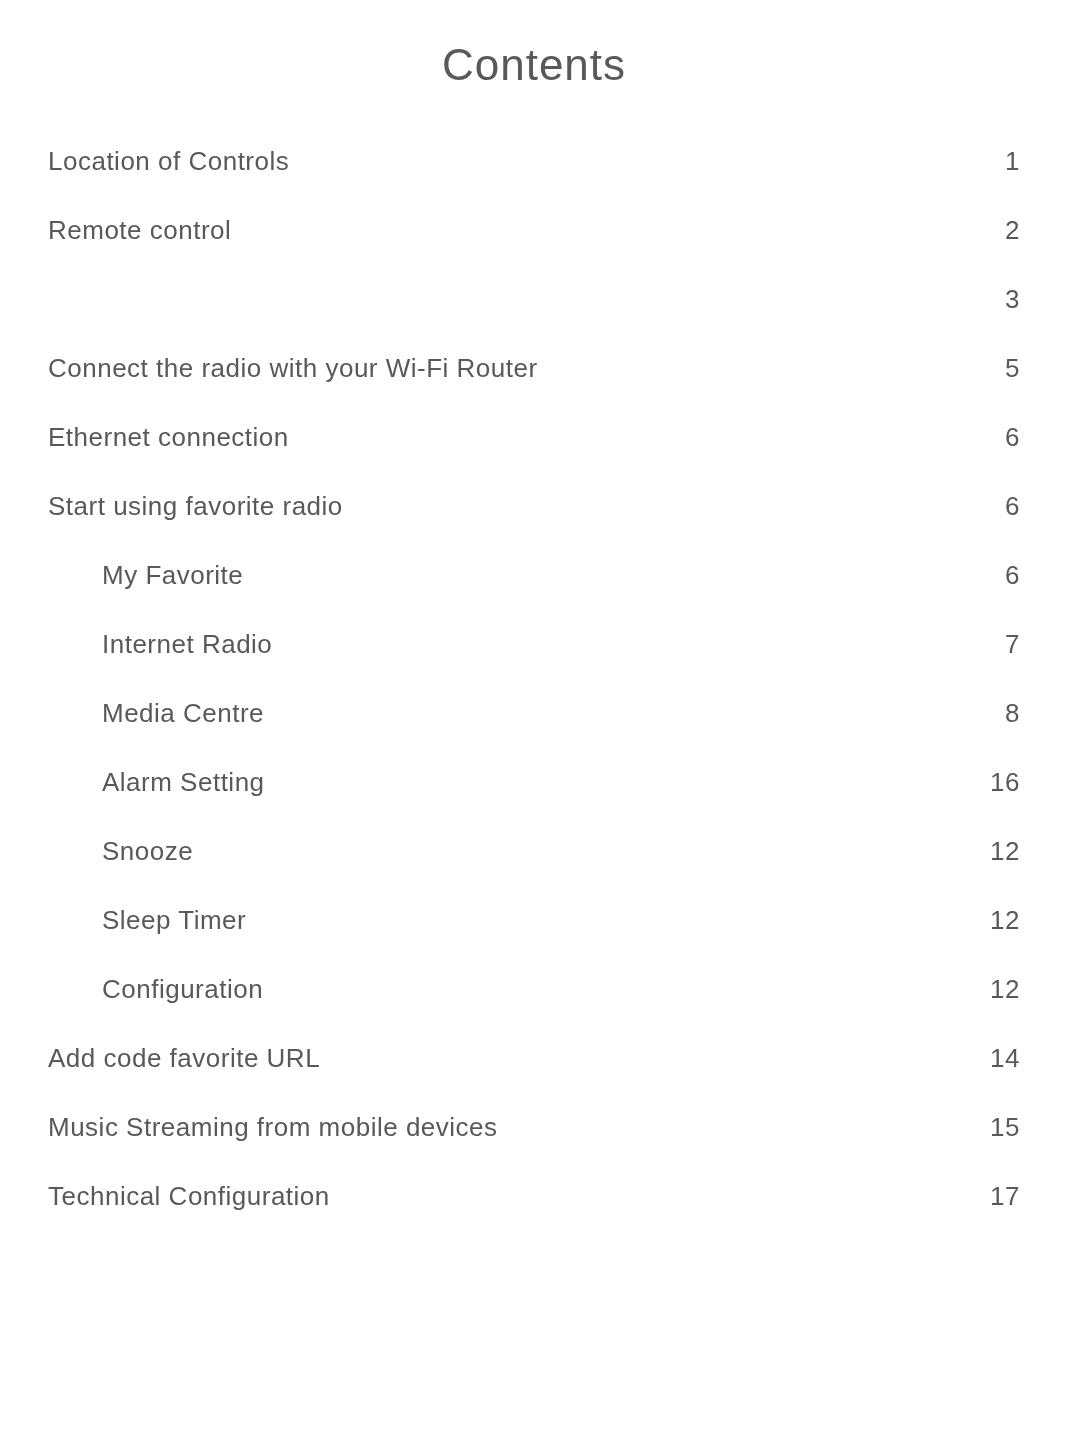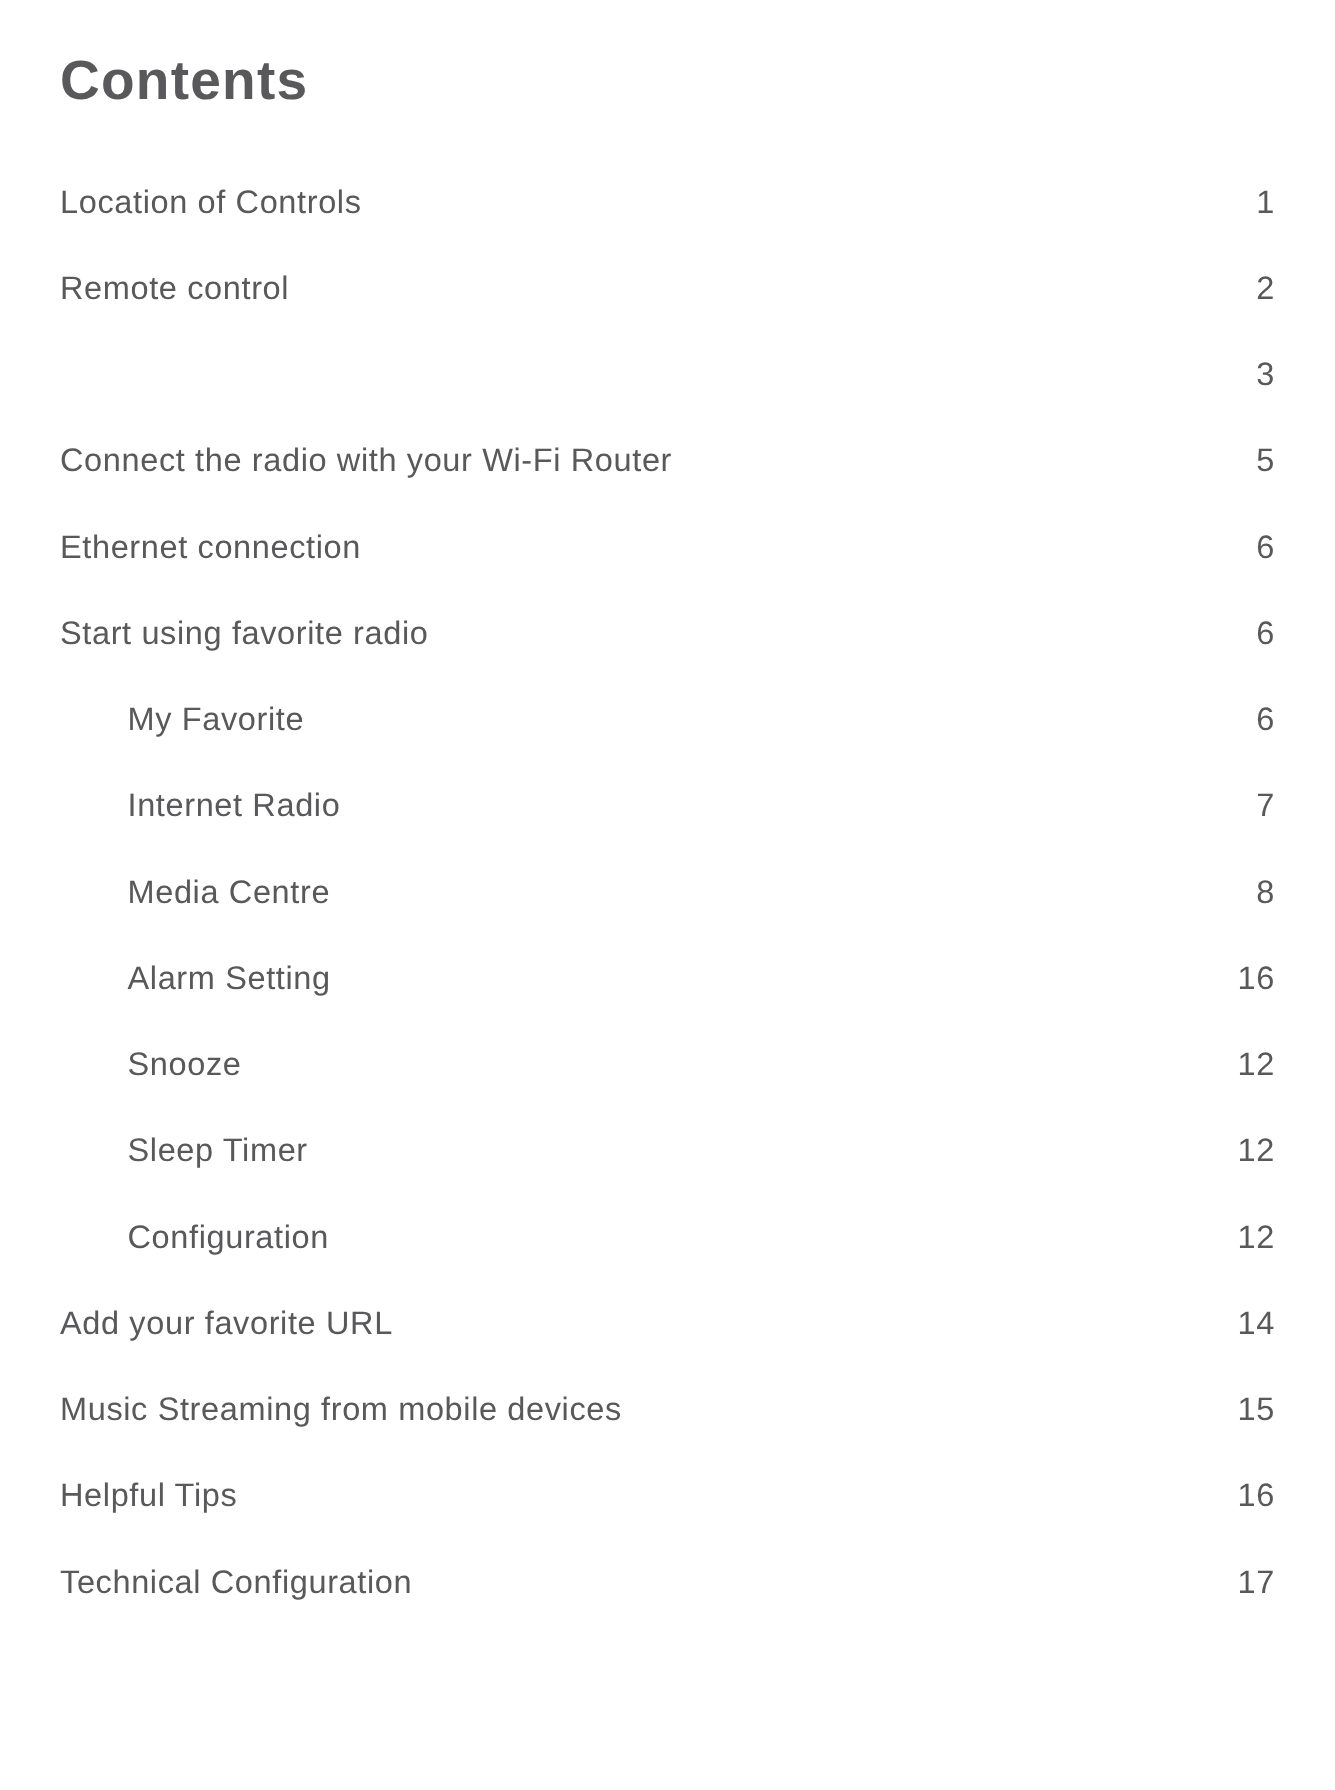--- a/index.html
+++ b/index.html
@@ -5,23 +5,23 @@
     body {
       font-family: Arial, Helvetica, sans-serif;
       margin: 0;
       padding: 40px 48px;
       background: #fff;
       color: #59595b;
       width: 1068px;
       box-sizing: border-box;
     }
     h1 {
-      text-align: left;
+      text-align: center;
       font-size: 44px;
-      font-weight: bold;
+      font-weight: normal;
       margin: 0 0 56px 0;
       letter-spacing: 1px;
     }
     .toc {
       font-size: 26px;
       letter-spacing: 0.5px;
     }
     .toc-row {
       display: flex;
       align-items: baseline;
@@ -115,32 +115,27 @@
       <span class="toc-label">Sleep Timer</span>
       <span class="dots"></span>
       <span class="toc-page">12</span>
     </div>
     <div class="toc-row sub">
       <span class="toc-label">Configuration</span>
       <span class="dots"></span>
       <span class="toc-page">12</span>
     </div>
     <div class="toc-row">
-      <span class="toc-label">Add your favorite URL</span>
+      <span class="toc-label">Add code favorite URL</span>
       <span class="dots"></span>
       <span class="toc-page">14</span>
     </div>
     <div class="toc-row">
       <span class="toc-label">Music Streaming from mobile devices</span>
       <span class="dots"></span>
       <span class="toc-page">15</span>
     </div>
     <div class="toc-row">
-      <span class="toc-label">Helpful Tips</span>
-      <span class="dots"></span>
-      <span class="toc-page">16</span>
-    </div>
-    <div class="toc-row">
       <span class="toc-label">Technical Configuration</span>
       <span class="dots"></span>
       <span class="toc-page">17</span>
     </div>
   </div>
 
 </body></html>

